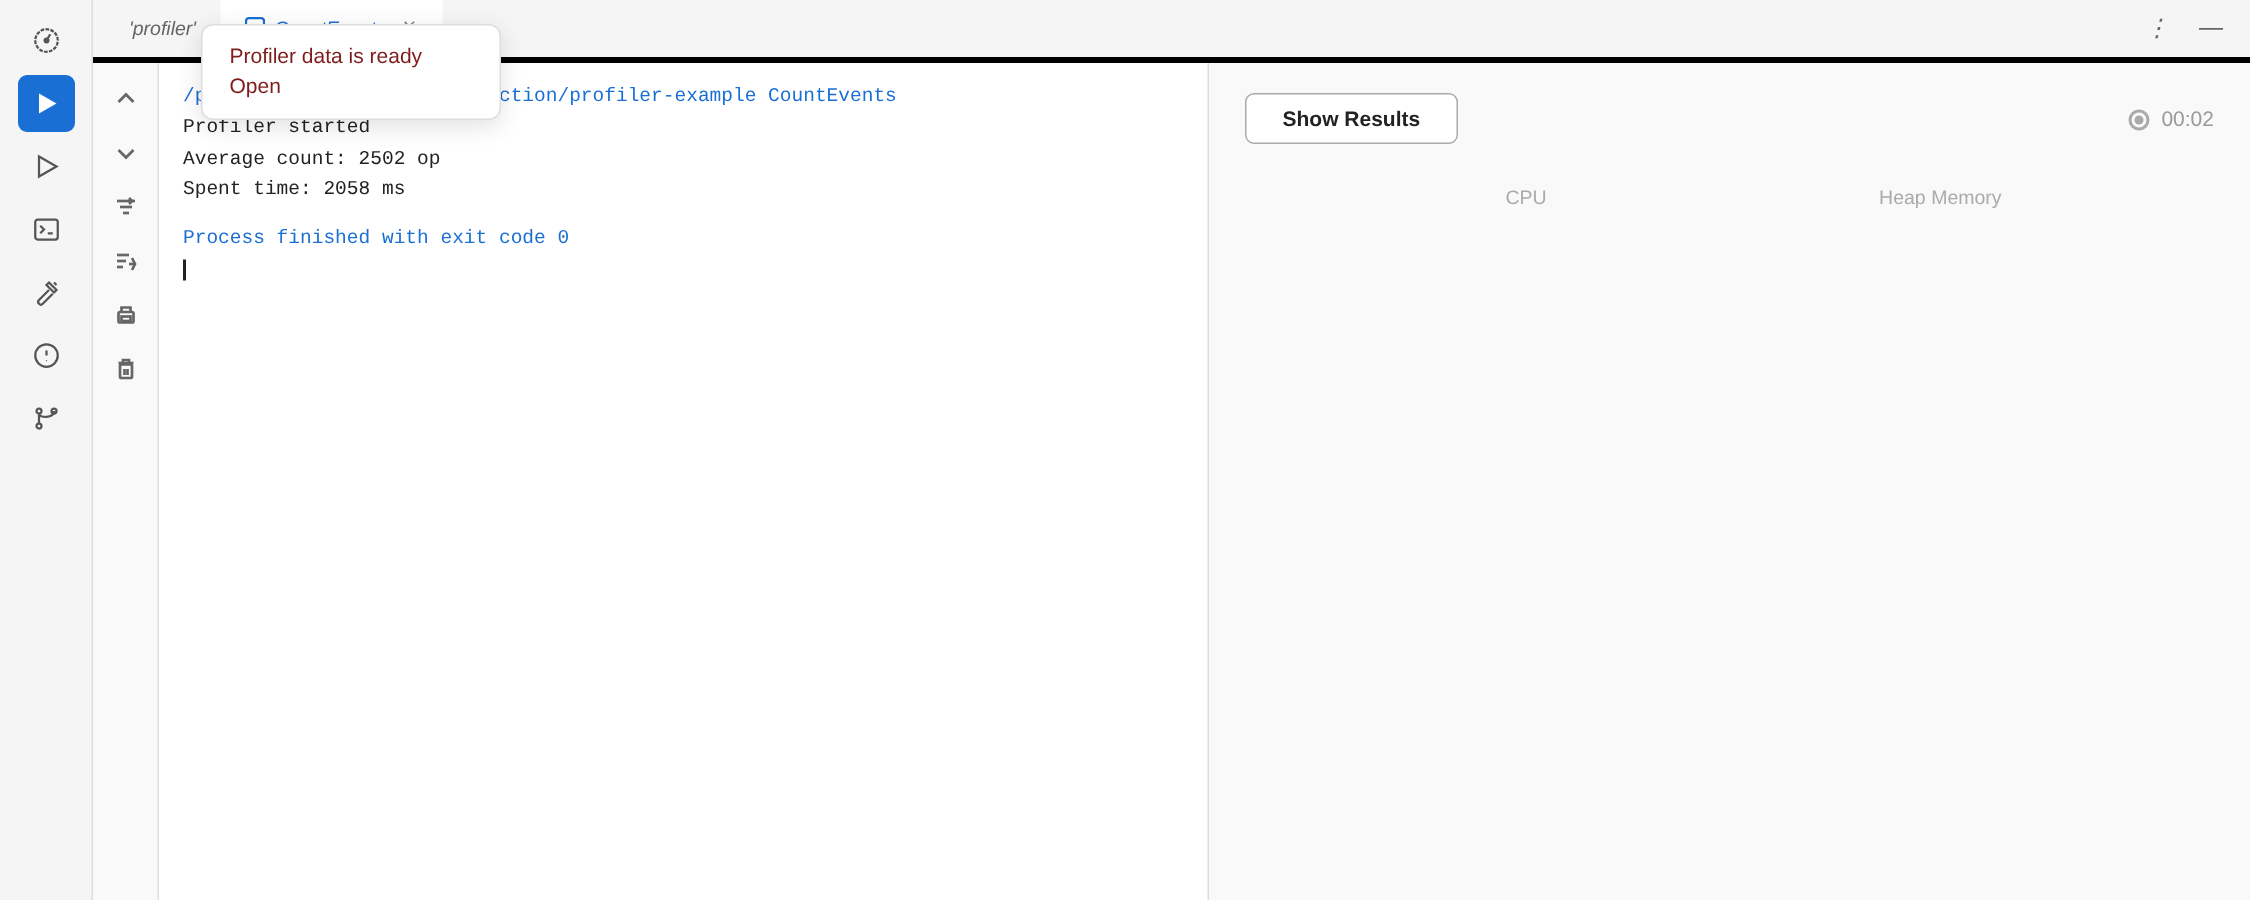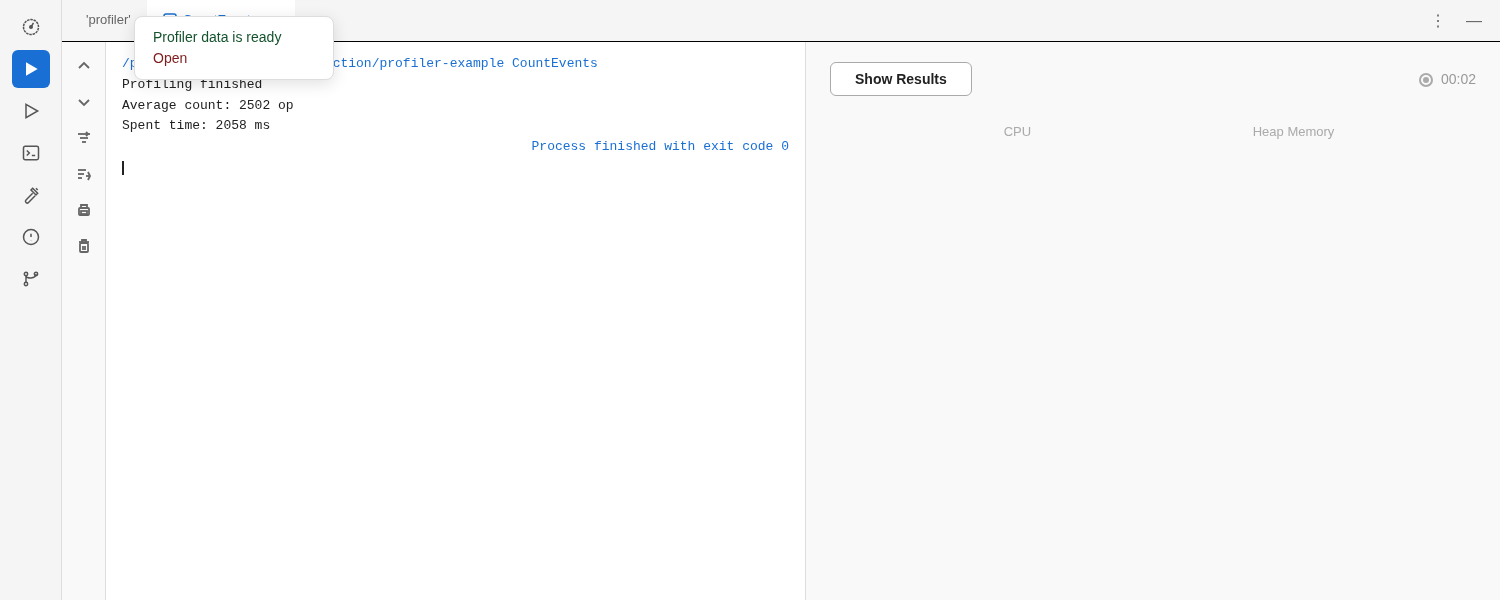--- a/index.html
+++ b/index.html
@@ -49,25 +49,26 @@
       display: flex;
       flex-direction: column;
       background: #ffffff;
       position: relative;
     }
 
     
     .tab-bar {
       height: 42px;
       background: #f5f5f5;
-      border-bottom: 1px solid #000000;
+      border-bottom: 4px solid #000000;
       display: flex;
       align-items: stretch;
       padding-left: 8px;
       position: relative;
+      font-style: italic;
     }
     .tab-inactive {
       display: flex;
       align-items: center;
       padding: 0 16px;
       color: #666;
       font-size: 13px;
       cursor: pointer;
       border-bottom: 2px solid transparent;
     }
@@ -237,21 +238,21 @@
       background: #fff;
       border: 1px solid #ddd;
       border-radius: 8px;
       padding: 12px 18px;
       box-shadow: 0 4px 16px rgba(0,0,0,0.12);
       z-index: 100;
       min-width: 200px;
     }
     .tooltip-title {
       font-size: 14px;
-      color: #14532d;
+      color: #7f1d1d;
       font-weight: 500;
       margin-bottom: 4px;
     }
     .tooltip-link {
       font-size: 14px;
       color: #7f1d1d;
       cursor: pointer;
       text-decoration: none;
     }
   </style>
@@ -380,29 +381,29 @@
           <line x1="9" y1="8" x2="9" y2="12"></line>
         </svg>
       </div>
     </div>
 
     <div class="console-panel">
       <div>
         <span class="console-blue">/profiler-example/out/production/profiler-example CountEvents</span>
       </div>
       <div>
-        <span class="console-black">Profiling finished</span>
+        <span class="console-black">Profiler started</span>
       </div>
       <div>
         <span class="console-black">Average count: 2502 op</span>
       </div>
       <div>
         <span class="console-black">Spent time: 2058 ms</span>
       </div>
-      <div style=" text-align: right;">
+      <div style="margin-top: 12px;">
         <span class="console-blue">Process finished with exit code 0</span>
       </div>
       <div>
         <span class="console-cursor"></span>
       </div>
     </div>
 
     <div class="right-panel">
       <div class="right-panel-top">
         <button class="show-results-btn">Show Results</button>

